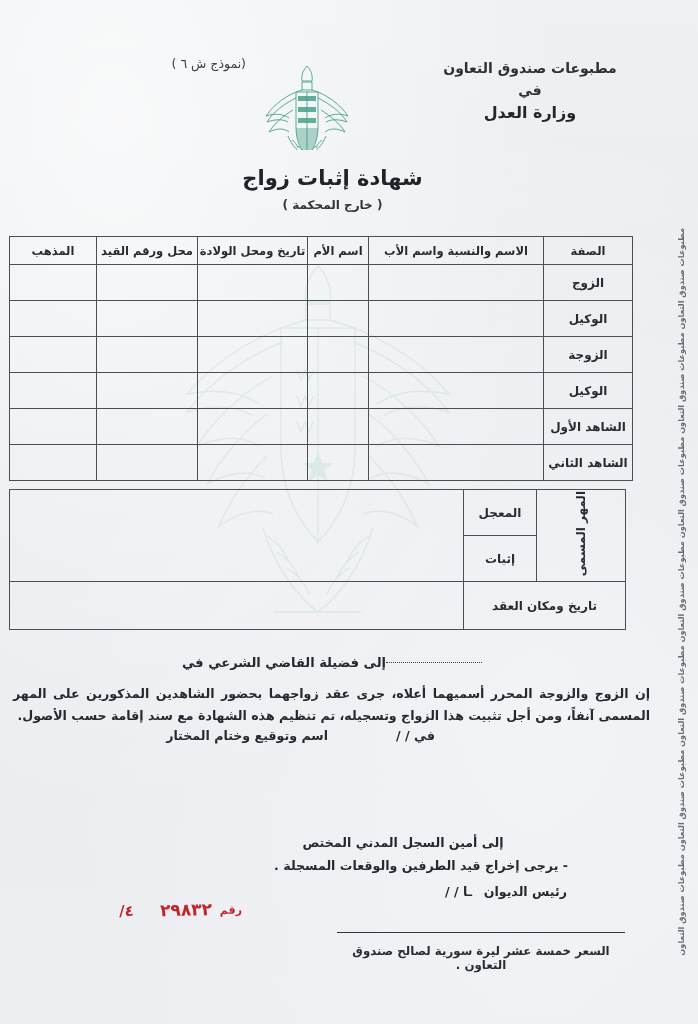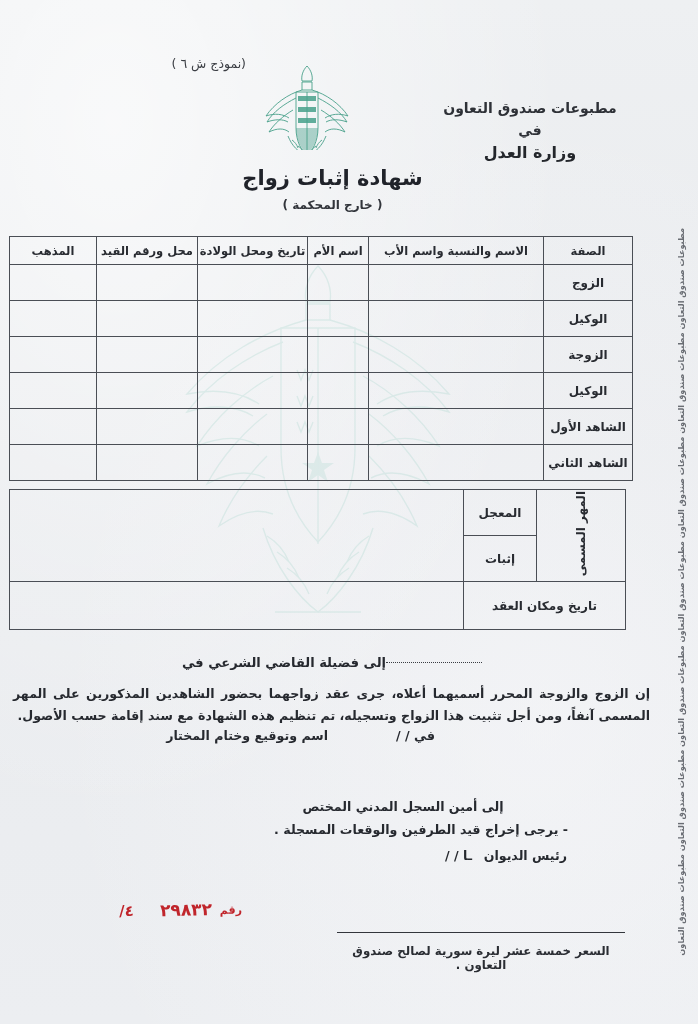--- a/index.html
+++ b/index.html
@@ -61,21 +61,21 @@
   #emblem svg { width: 100%; height: 100%; display: block; }
 
   #ministry-block {
     position: absolute;
     right: 48px;
     top: 58px;
     width: 240px;
     text-align: center;
     line-height: 1.55;
   }
-  #ministry-block .l1 { font-size: 14px; font-weight: 700; color: #2e3137; margin-top: 40px; }
+  #ministry-block .l1 { font-size: 14px; font-weight: 700; color: #2e3137; }
   #ministry-block .l2 { font-size: 14px; font-weight: 700; color: #2e3137; }
   #ministry-block .l3 { font-size: 16px; font-weight: 700; color: #24272c; }
 
   #doc-title {
     position: absolute;
     left: 0; right: 0;
     top: 166px;
     text-align: center;
     font-size: 21px;
     font-weight: 700;
@@ -212,21 +212,21 @@
   #registry-block {
     position: absolute;
     right: 130px;
     top: 795px;
     width: 330px;
     font-size: 12.6px;
     font-weight: 700;
     color: #26292f;
     line-height: 1.85;
   }
-  #registry-block .r1 { text-align: center; }
+  #registry-block .r1 { text-align: center; margin-top: 36px; }
   #registry-block .r2 { }
   #registry-row3 {
     position: relative;
     height: 22px;
     margin-top: 2px;
   }
   #registry-row3 .date-field {
     position: absolute;
     right: 96px;
     letter-spacing: 3px;

